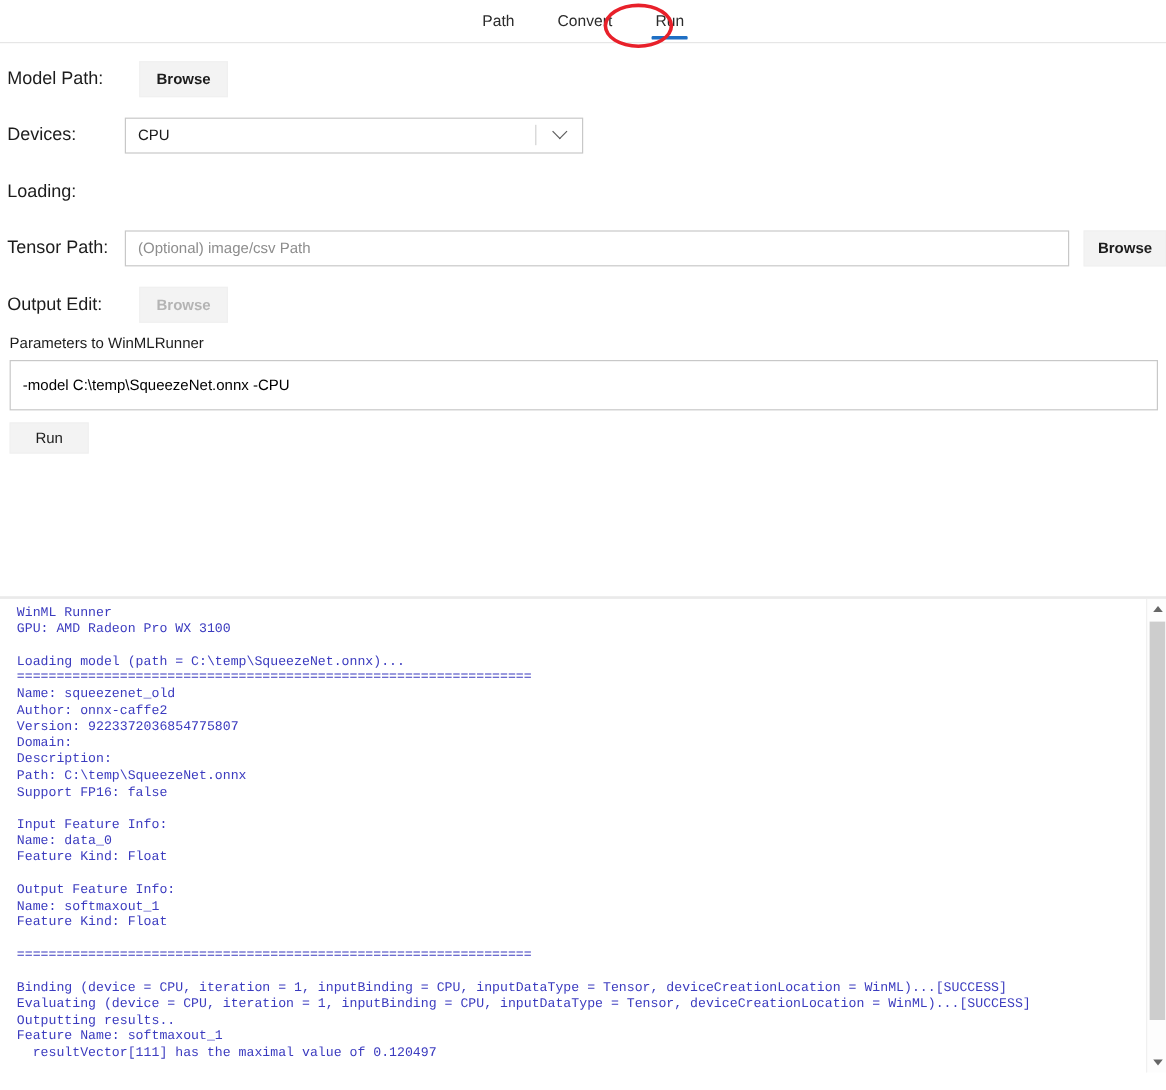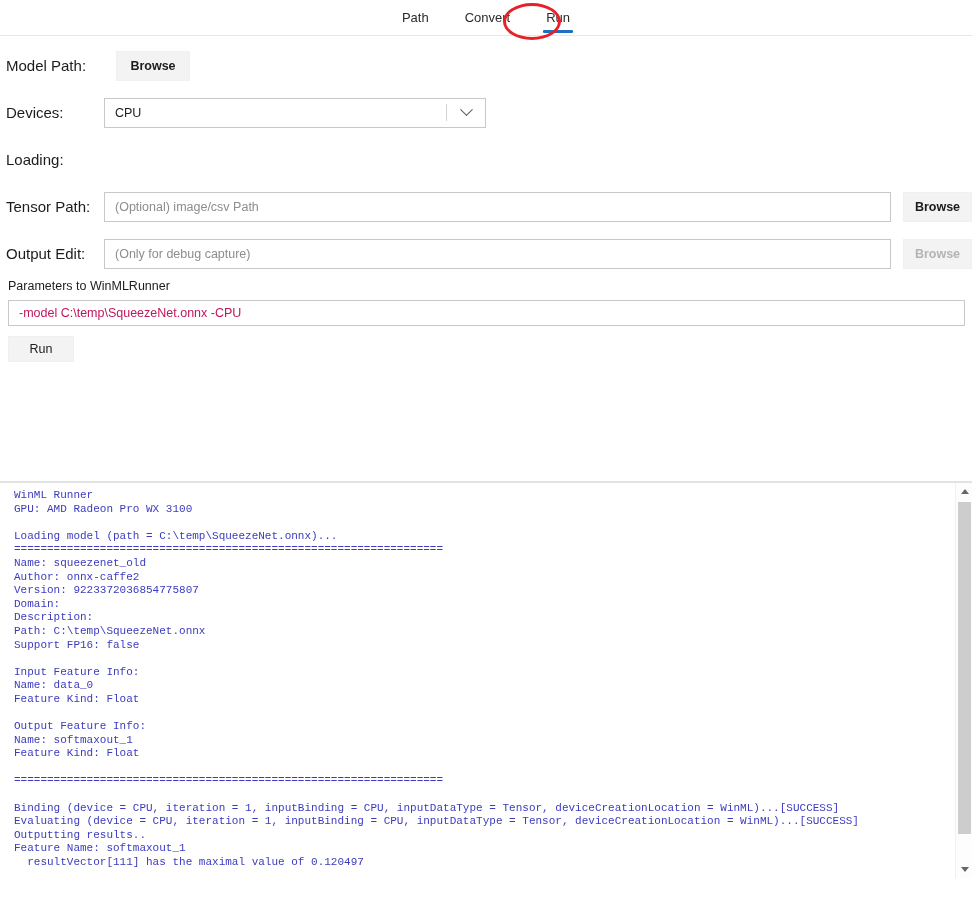--- a/index.html
+++ b/index.html
@@ -147,27 +147,27 @@
   
   .params-label {
     padding-left: 8px;
     font-size: 12.5px;
     color: #1c1c1c;
     margin-top: 2px;
     margin-bottom: 7px;
   }
   .params-box {
     margin: 0 7px 0 8px;
-    height: 26px;
+    height: 42px;
     border: 1px solid #c8c8c8;
     display: flex;
     align-items: center;
     padding: 0 10px;
     font-size: 12.5px;
-    color: #be185d;
+    color: #000000;
     white-space: nowrap;
     overflow: hidden;
   }
   .run-btn {
     margin: 10px 0 0 8px;
     width: 66px;
     height: 26px;
     background: #f3f3f3;
     border: 1px solid #f0f0f0;
     font-size: 12.5px;
@@ -298,21 +298,20 @@
     </div>
 
     <div class="row">
       <div class="row-label">Tensor Path:</div>
       <div class="field wide placeholder">(Optional) image/csv Path</div>
       <div class="browse-btn">Browse</div>
     </div>
 
     <div class="row">
       <div class="row-label">Output Edit:</div>
-      <div class="field wide placeholder">(Only for debug capture)</div>
       <div class="browse-btn disabled">Browse</div>
     </div>
 
     <div class="params-label">Parameters to WinMLRunner</div>
     <div class="params-box">-model C:\temp\SqueezeNet.onnx -CPU</div>
     <div class="run-btn">Run</div>
   </div>
 
   <div style="margin-top:119px">
     <div class="hr"></div>

